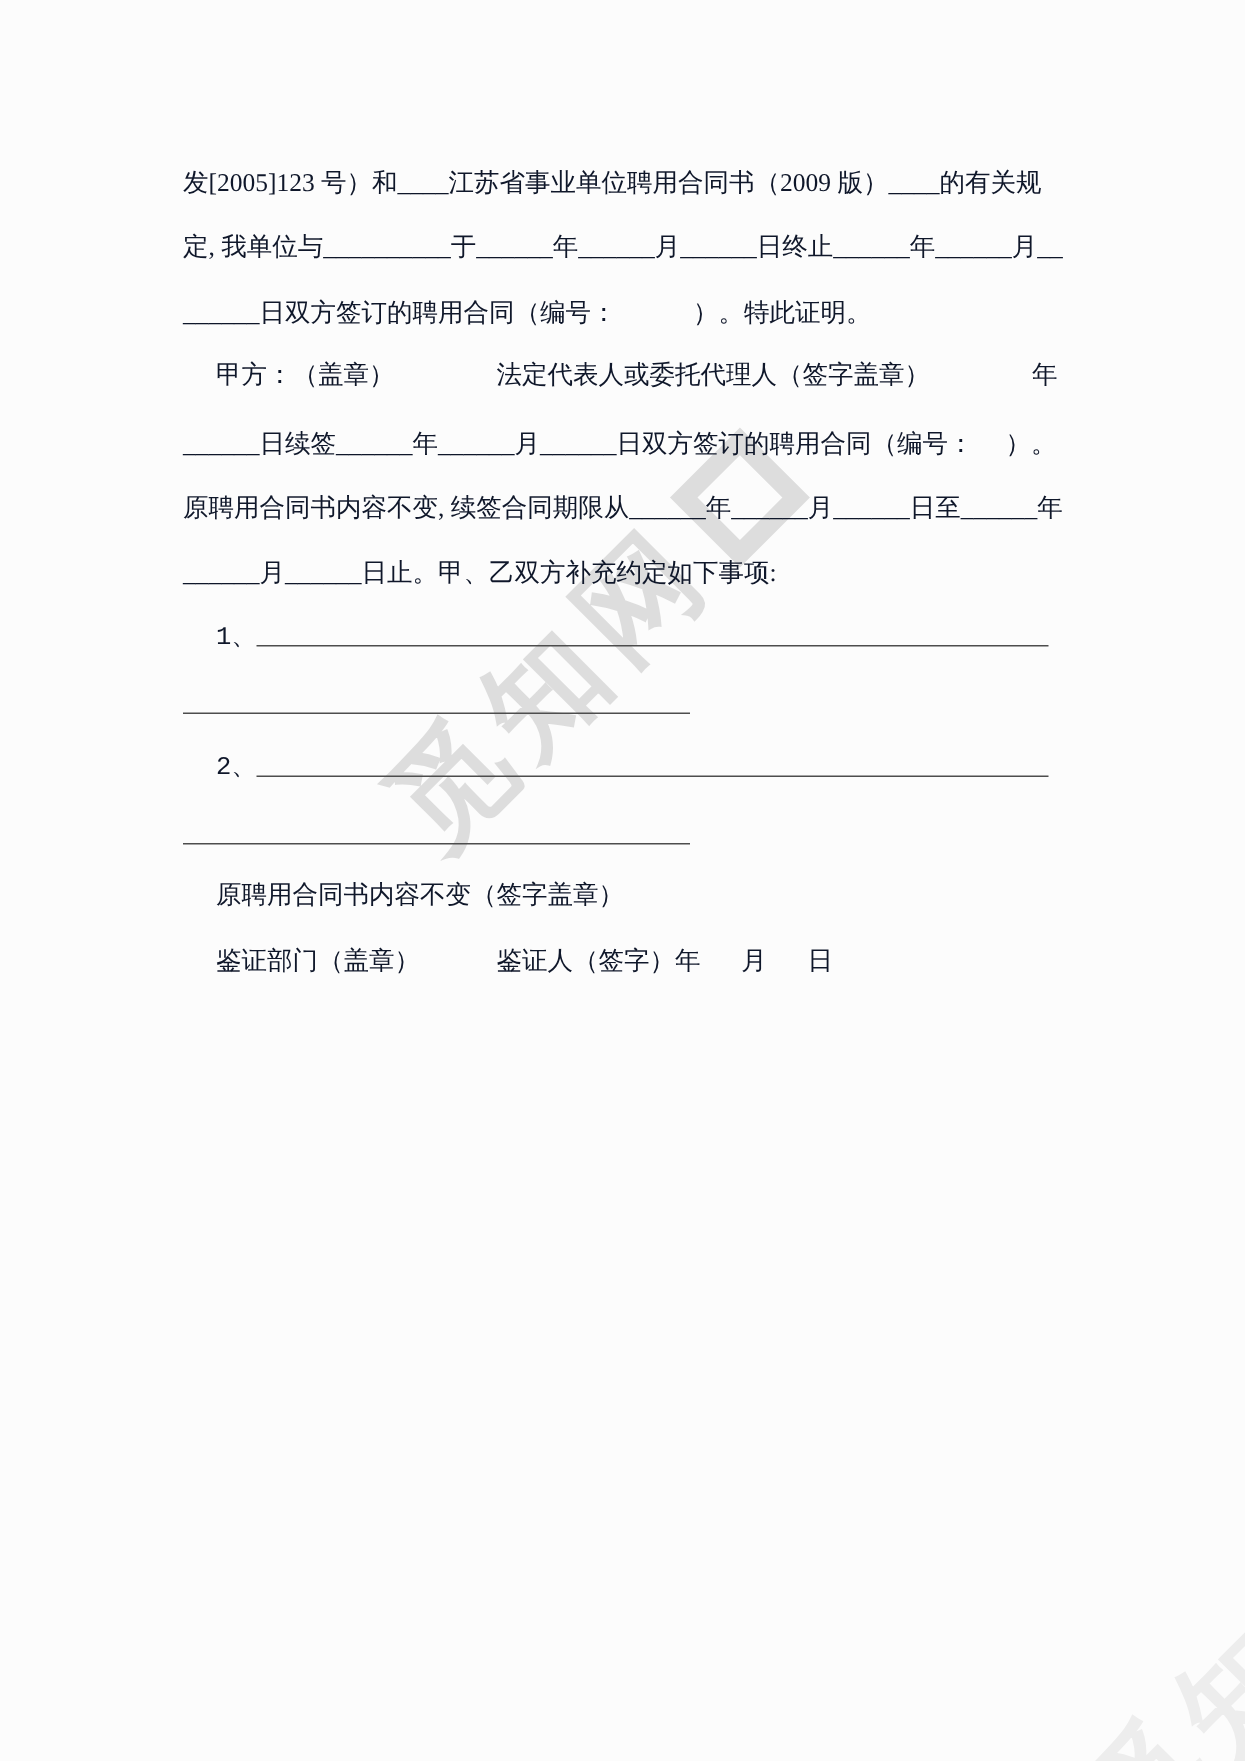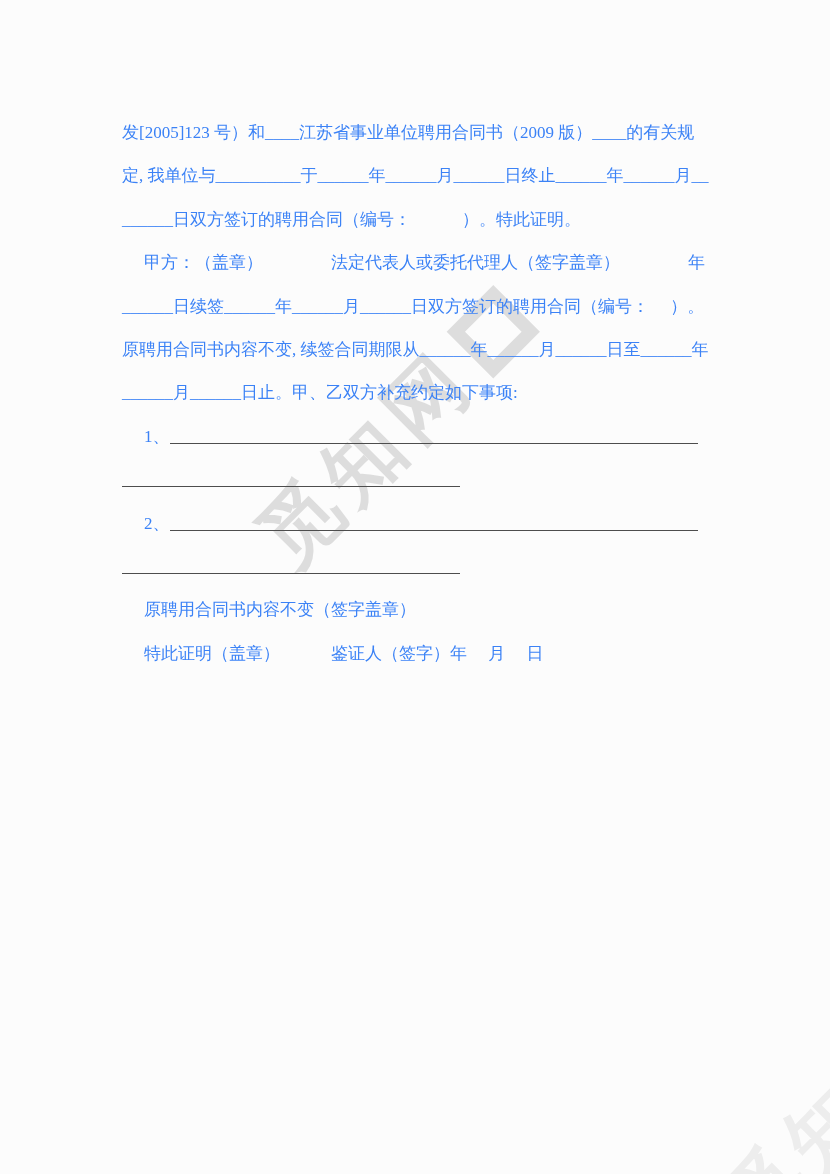--- a/index.html
+++ b/index.html
@@ -5,31 +5,31 @@
   html,body{margin:0;padding:0;}
   .page{
     position:relative;
     width:830px;height:1174px;
     background:#fcfcfc;
     overflow:hidden;
     font-family:"Liberation Serif","DejaVu Serif",serif;
   }
   .doc{
     position:absolute;
-    left:122px;top:111px;
+    left:122px;top:100px;
     width:586px;
     font-size:17px;
-    color:#3b82f6;
+    color:#0f172a;
   }
   .tline{
     height:43.4px;
     line-height:43.4px;
     white-space:pre;
   }
-  .indent{padding-left:22px;}
+  .indent{padding-left:22px;font-family:Liberation Mono, monospace;}
   .blank{
     display:inline-block;
     height:3px;
     border-bottom:1px solid #4d4d4d;
     transform:translateY(2px);
   }
   .blank.long{width:528px;}
   .blank.med{width:338px;}
 
   
@@ -82,16 +82,16 @@
     <div class="tline">______日续签______年______月______日双方签订的聘用合同（编号：　 ）。</div>
     <div class="tline">原聘用合同书内容不变, 续签合同期限从______年______月______日至______年</div>
     <div class="tline">______月______日止。甲、乙双方补充约定如下事项:</div>
 
     <div class="tline indent"><span>1、</span><span class="blank long"></span></div>
     <div class="tline"><span class="blank med"></span></div>
     <div class="tline indent"><span>2、</span><span class="blank long"></span></div>
     <div class="tline"><span class="blank med"></span></div>
 
     <div class="tline indent">原聘用合同书内容不变（签字盖章）</div>
-    <div class="tline indent">特此证明（盖章）　　　鉴证人（签字）年　 月　 日</div>
+    <div class="tline indent">鉴证部门（盖章）　　　鉴证人（签字）年　 月　 日</div>
   </div>
 
 </div>
 
 </body></html>

